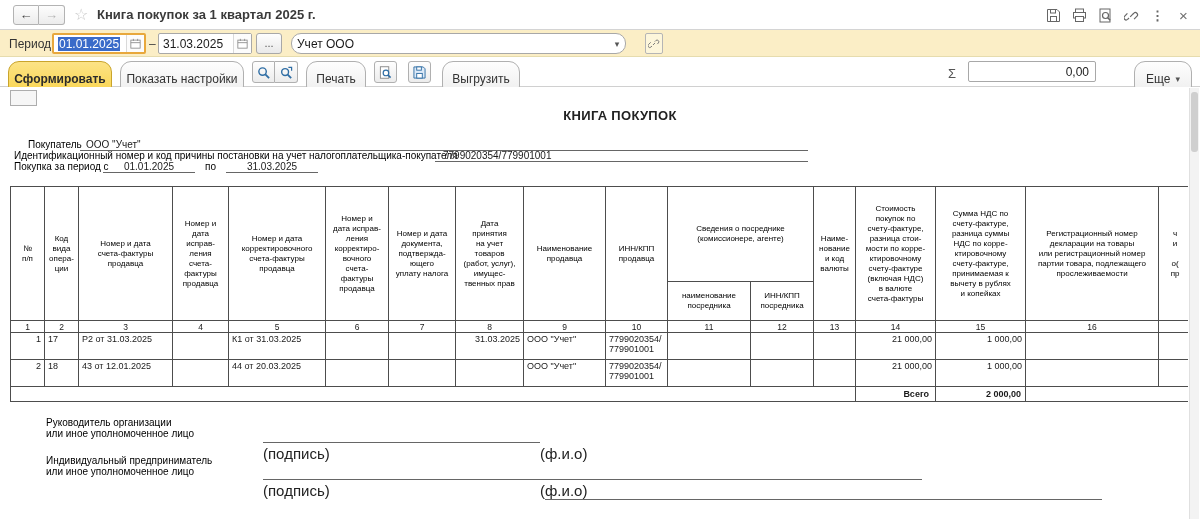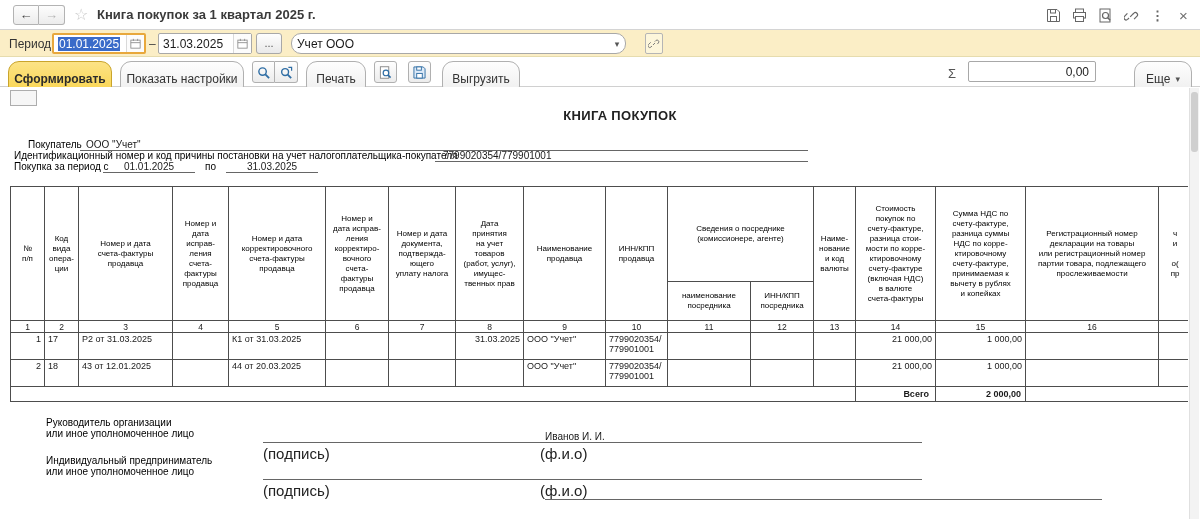--- a/index.html
+++ b/index.html
@@ -432,21 +432,20 @@
         <td class="nb" colspan="2"></td>
       </tr>
     </tbody>
       </table>
   </div>
 
   <span class="flabel" style="left:14px; top:330px;">Руководитель организации</span>
   <span class="flabel" style="left:14px; top:341px;">или иное уполномоченное лицо</span>
   <span class="fline" style="left:263px; top:344px; width:277px;"></span>
   <span class="fcap" style="left:263px; top:358px; width:277px;">(подпись)</span>
-  <span class="fline" style="left:540px; top:344px; width:382px; padding-left:5px;">Иванов И. И.</span>
   <span class="fcap" style="left:540px; top:358px; width:382px;">(ф.и.о)</span>
 
   <span class="flabel" style="left:14px; top:368px;">Индивидуальный предприниматель</span>
   <span class="flabel" style="left:14px; top:379px;">или иное уполномоченное лицо</span>
   <span class="fline" style="left:263px; top:381px; width:277px;"></span>
   <span class="fcap" style="left:263px; top:395px; width:277px;">(подпись)</span>
   <span class="fline" style="left:540px; top:381px; width:382px;"></span>
   <span class="fcap" style="left:540px; top:395px; width:382px;">(ф.и.о)</span>
 
   <span class="fline" style="left:545px; top:401px; width:557px;"></span>

